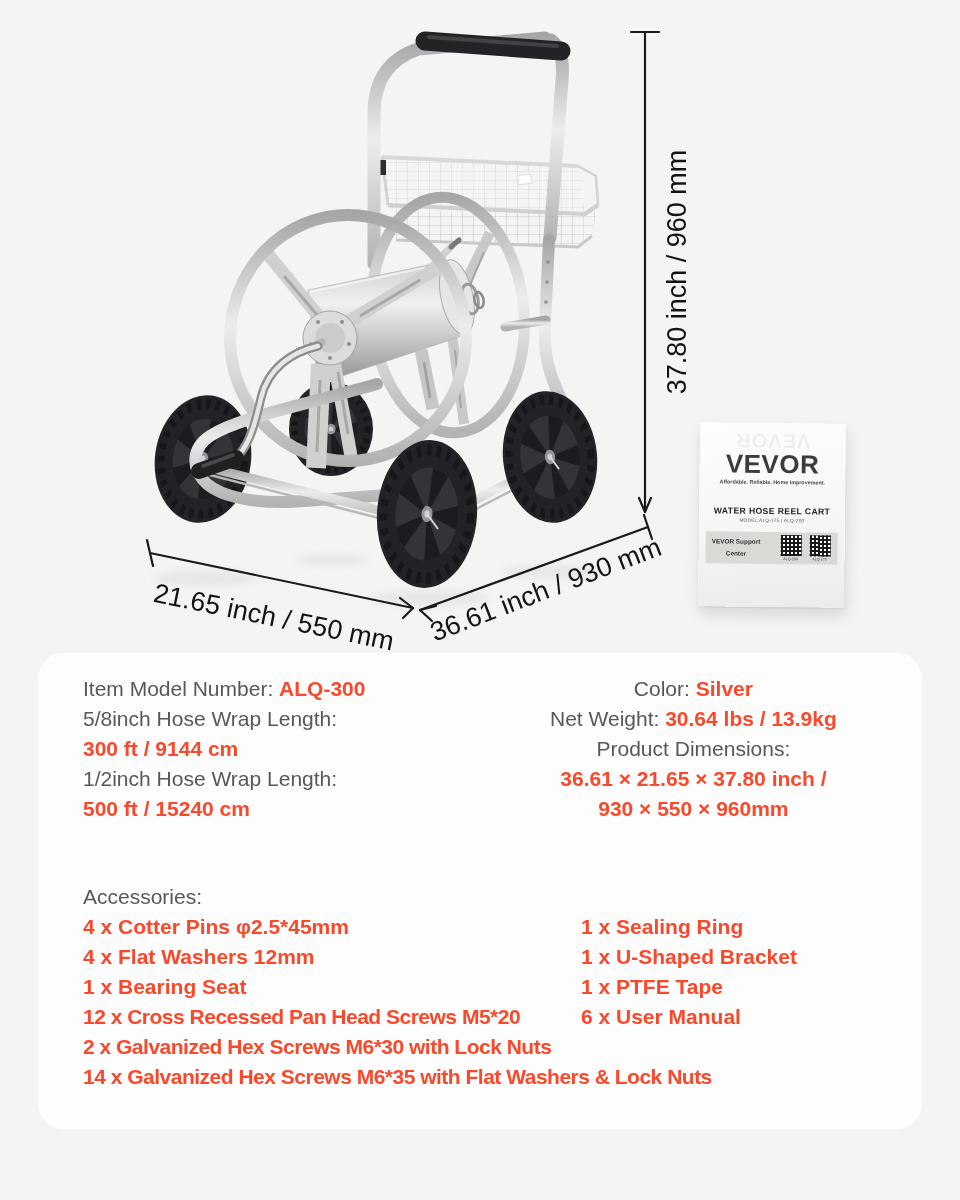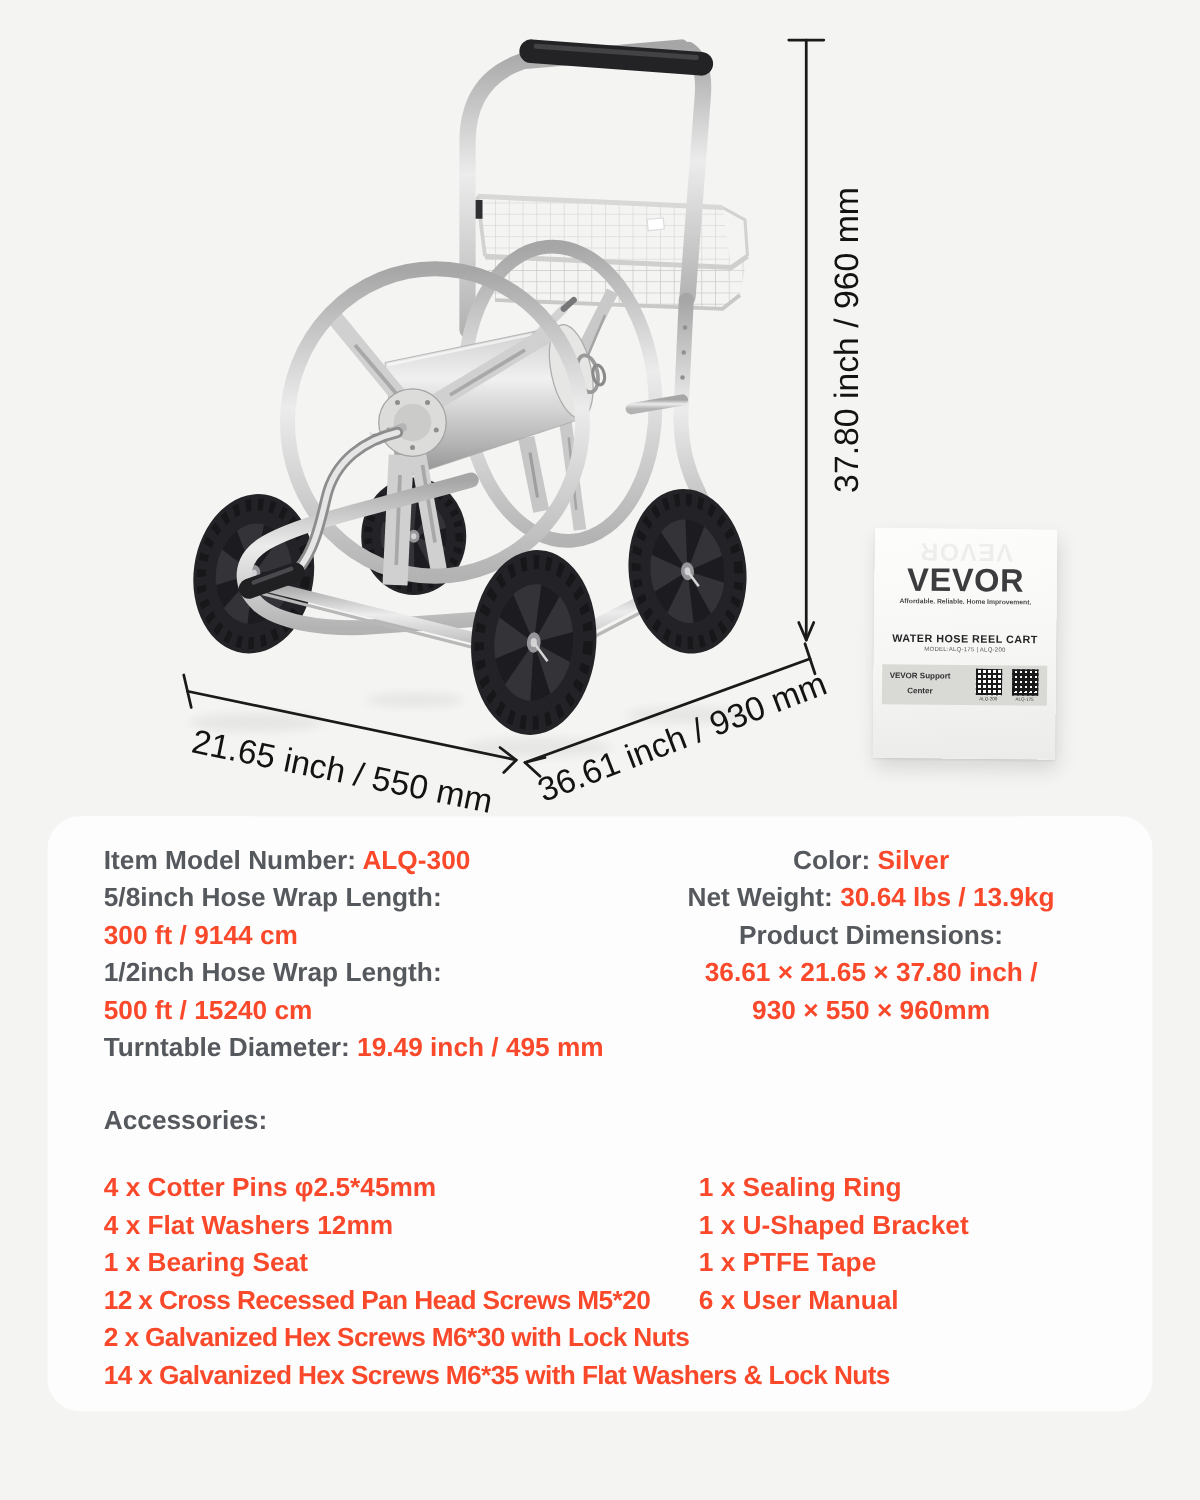--- a/index.html
+++ b/index.html
@@ -50,27 +50,27 @@
     background-size:100% 100%;
   }
   .qr .qlabel{font-size:3.6px;color:#333;margin-top:1px;}
 
   
   .spec-card{
     position:absolute;left:38px;top:653px;width:884px;height:476px;
     background:#fdfdfd;border-radius:26px;
   }
   .spec-card p{margin:0;line-height:30px;font-size:21px;white-space:nowrap;}
-  .lbl{color:#55585c;font-weight:700;}
+  .lbl{color:#55585c;font-weight:400;}
   .val{color:#fa482b;font-weight:700;margin-top:20px;}
   .spec-left{position:absolute;left:45px;top:21px;}
   .spec-right{position:absolute;left:512px;top:21px;text-align:center;}
   .acc{position:absolute;left:45px;top:229px;}
-  .acc-grid{position:relative;margin-top:24px;}
-  .acc-col2{position:absolute;left:476px;top:0;}
+  .acc-grid{position:relative;}
+  .acc-col2{position:absolute;left:498px;top:0;}
   .acc-full p{letter-spacing:-0.5px;}
 </style>
 </head>
 <body>
 
 <div class="canvas">
 
   <svg class="photo" viewBox="0 0 960 660">
     <defs>
       <linearGradient id="tubeg" x1="0" y1="0" x2="0" y2="1">
@@ -257,21 +257,20 @@
     </div>
   </div>
 
   <div class="spec-card">
     <div class="spec-left">
       <p><span class="lbl">Item Model Number: </span><span class="val">ALQ-300</span></p>
       <p><span class="lbl">5/8inch Hose Wrap Length:</span><span class="val"></span></p>
       <p><span class="lbl"></span><span class="val">300 ft / 9144 cm</span></p>
       <p><span class="lbl">1/2inch Hose Wrap Length:</span><span class="val"></span></p>
       <p><span class="lbl"></span><span class="val">500 ft / 15240 cm</span></p>
-      <p><span class="lbl">Turntable Diameter: </span><span class="val">19.49 inch / 495 mm</span></p>
     </div>
     <div class="spec-right">
       <p><span class="lbl">Color: </span><span class="val">Silver</span></p>
       <p><span class="lbl">Net Weight: </span><span class="val">30.64 lbs / 13.9kg</span></p>
       <p><span class="lbl">Product Dimensions:</span><span class="val"></span></p>
       <p><span class="lbl"></span><span class="val">36.61 × 21.65 × 37.80 inch /</span></p>
       <p><span class="lbl"></span><span class="val">930 × 550 × 960mm</span></p>
     </div>
 
     <div class="acc">

